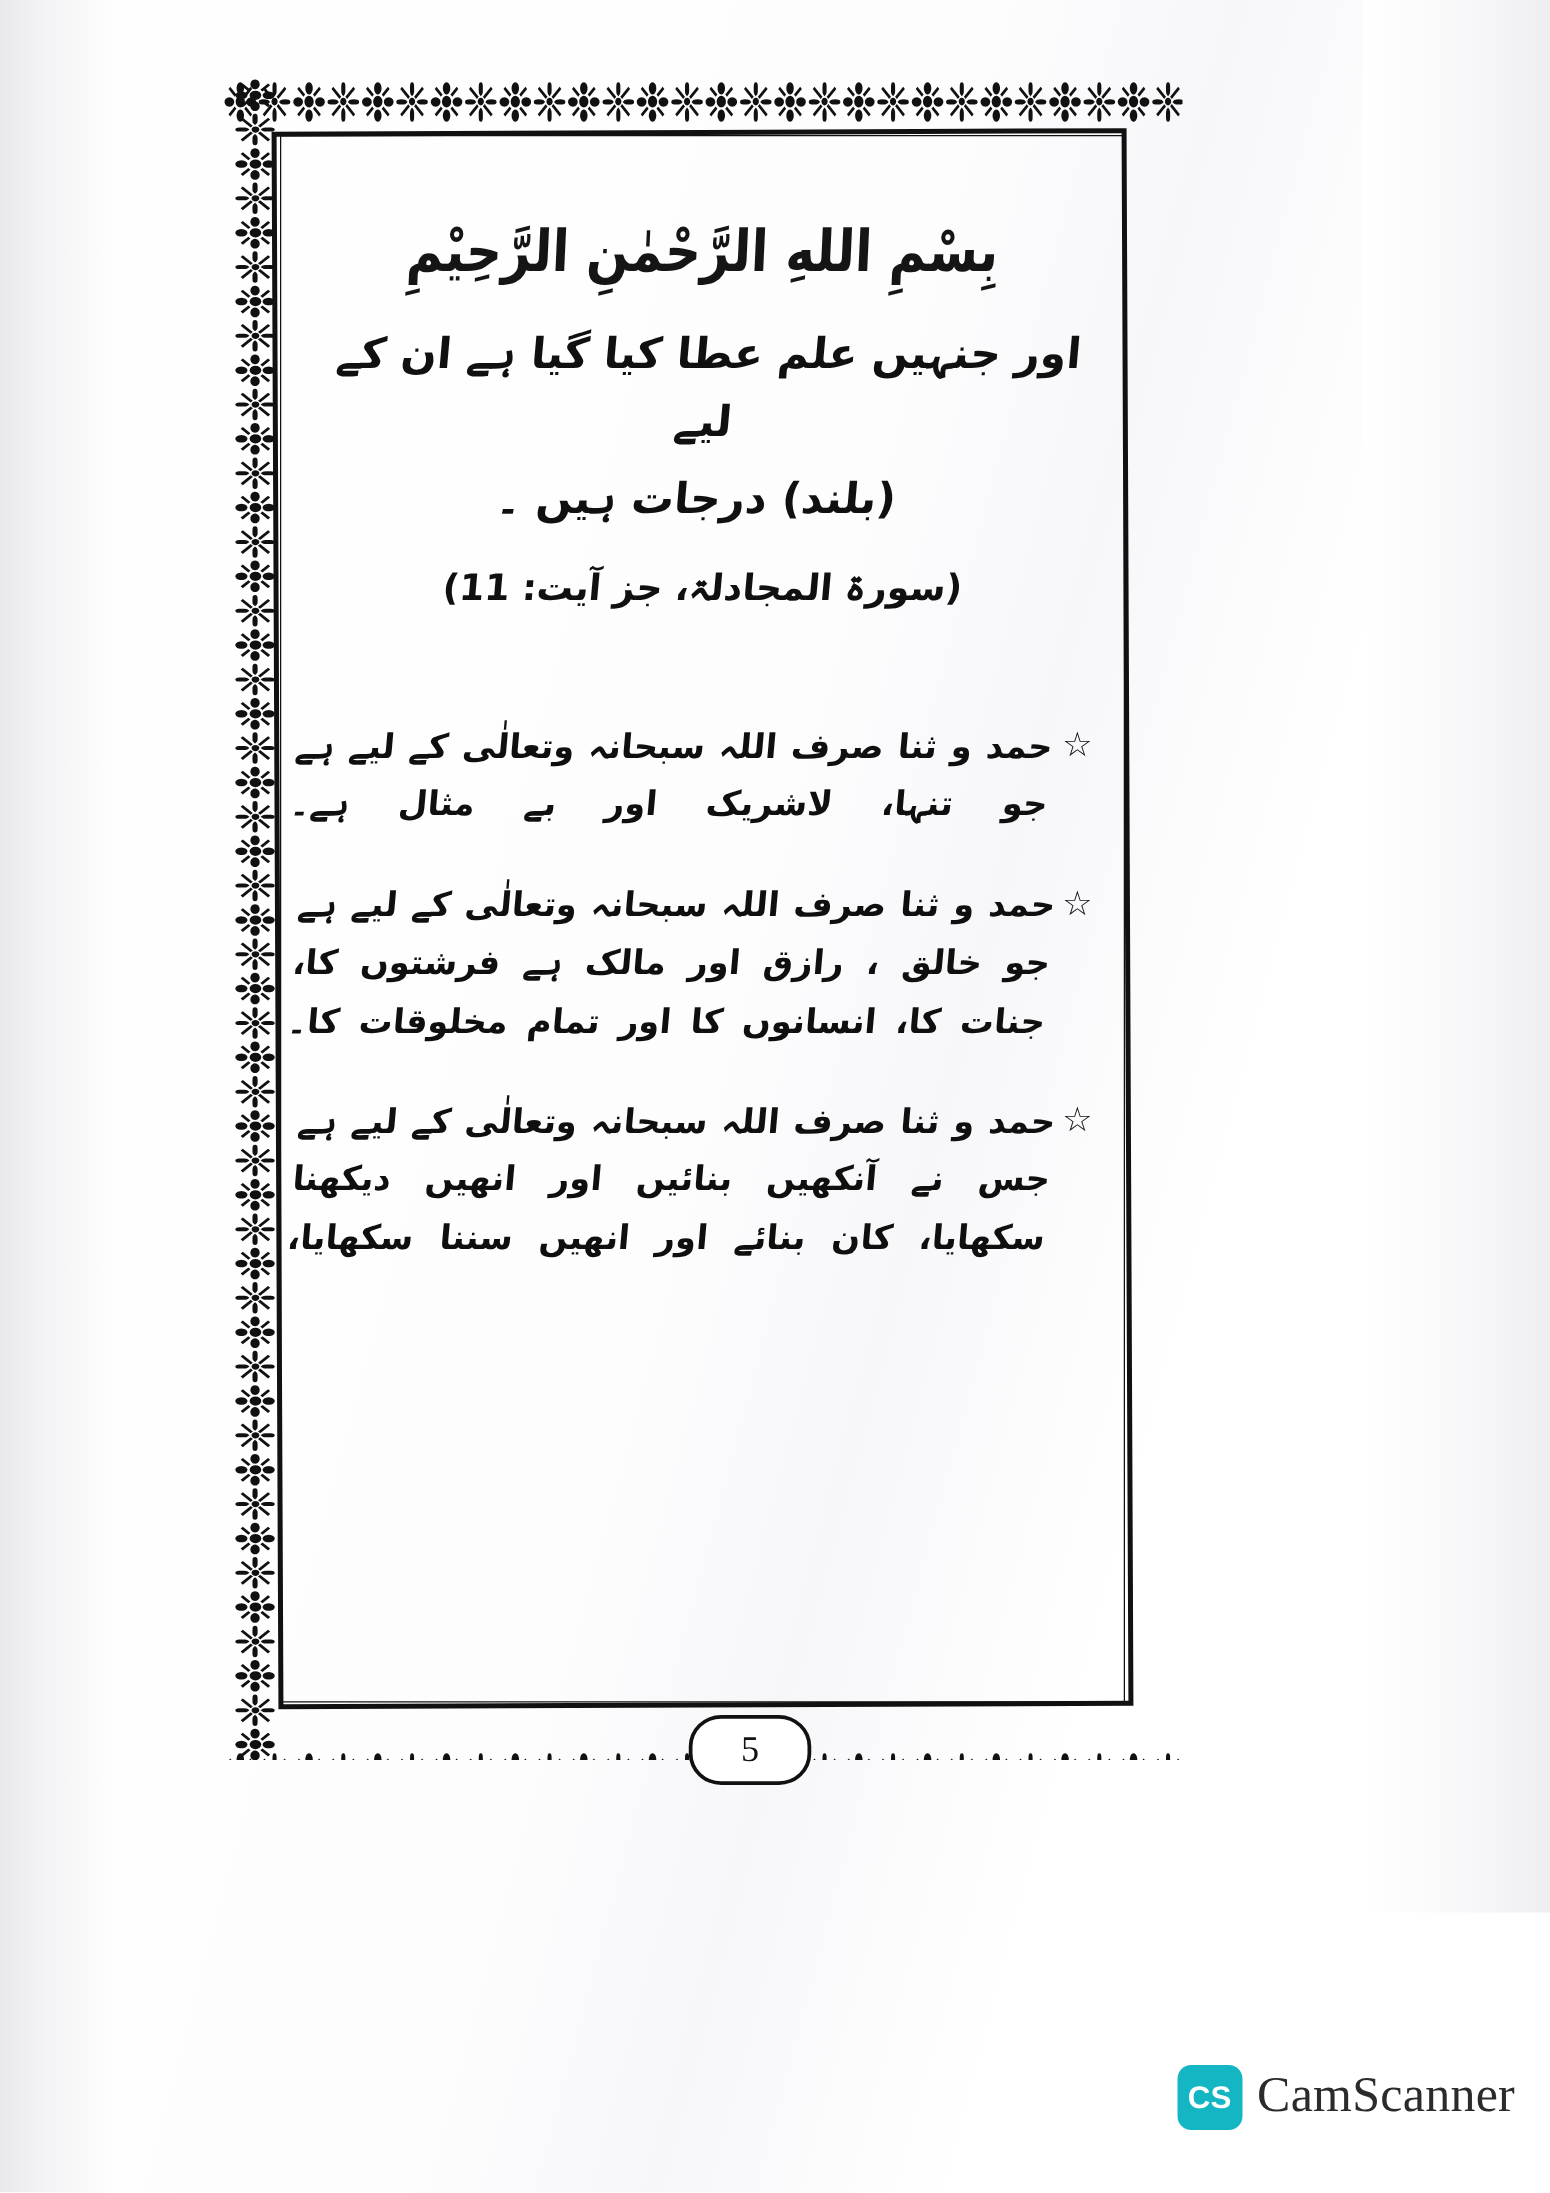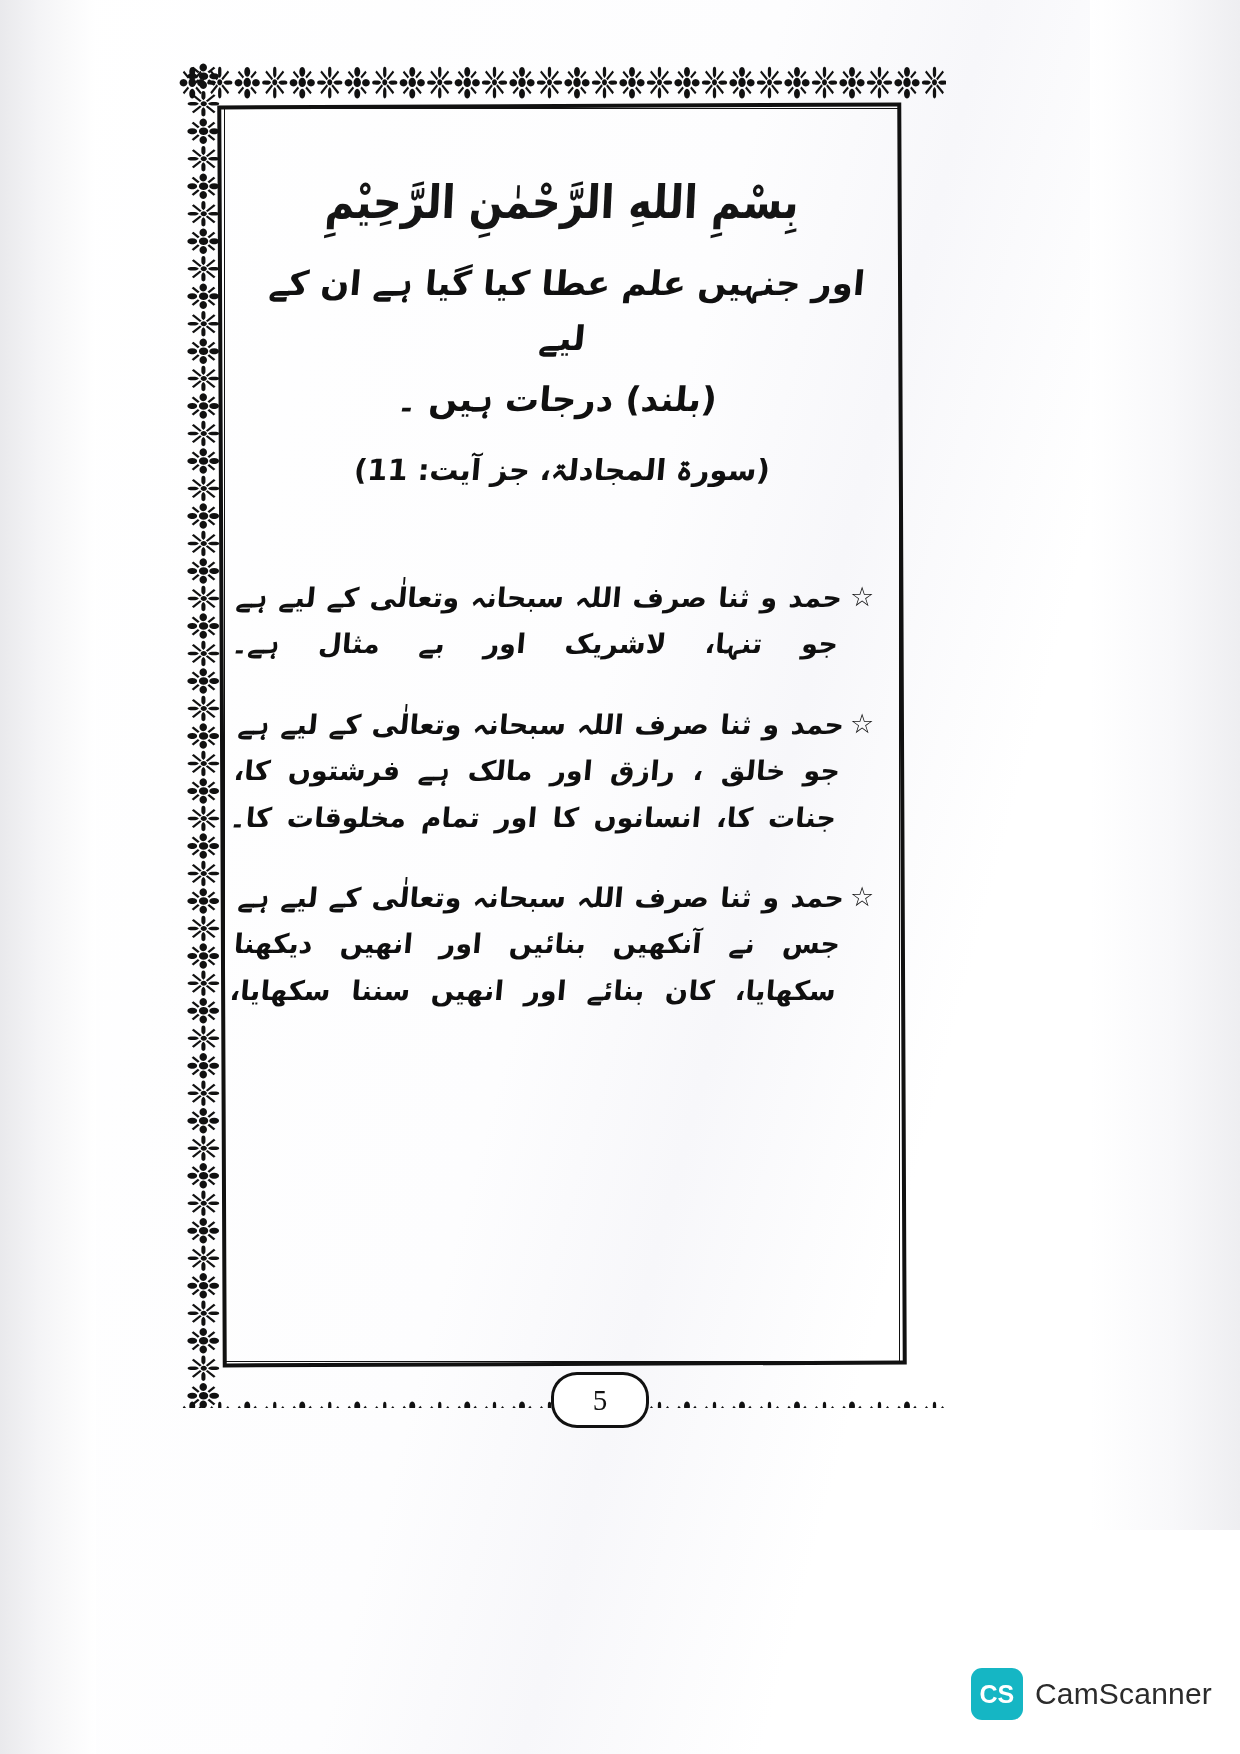--- a/index.html
+++ b/index.html
@@ -182,37 +182,37 @@
     display:flex;align-items:center;justify-content:center;
     font-family:"Liberation Serif", serif;
     font-size:29px;
     color:#111;
     z-index:6;
   }
 
   
   #camscanner{
     position:absolute;
-    right:28px;bottom:34px;
-    display:flex;align-items:center;gap:12px;
+    right:28px;bottom:50px;
+    display:flex;align-items:flex-start;gap:12px;
   }
   #cs-logo{
     width:52px;height:52px;
     border-radius:11px;
     background:#15b6c4;
     color:#ffffff;
     display:flex;align-items:center;justify-content:center;
     font-family:"Liberation Sans", sans-serif;
     font-weight:bold;
     font-size:25px;
     letter-spacing:0px;
   }
   #cs-text{
-    font-family:Liberation Sans, sans-serif;
-    font-size:30px;
+    font-family:Liberation Serif, serif;
+    font-size:40px;
     color:#2b2b2b;
     letter-spacing:0.2px;
   }
 </style>
 </head>
 <body>
 
 <div id="scan-page">
 
   <div id="scan-gutter"></div>

